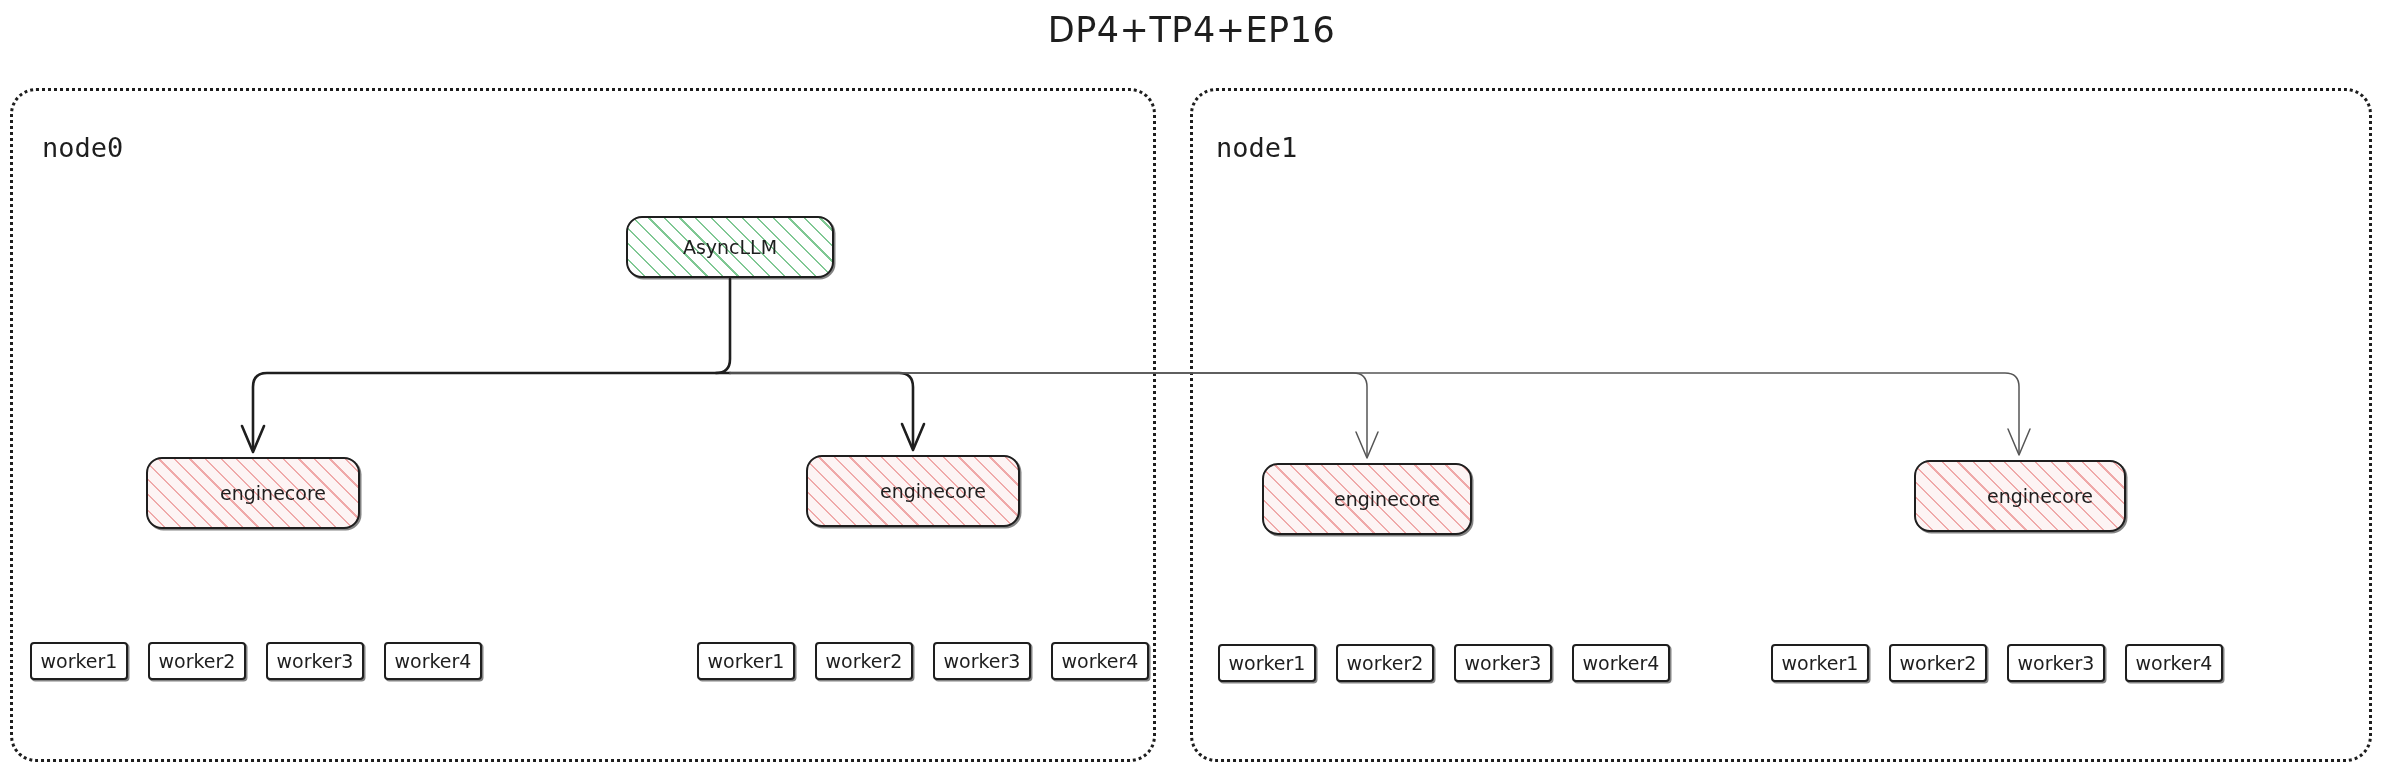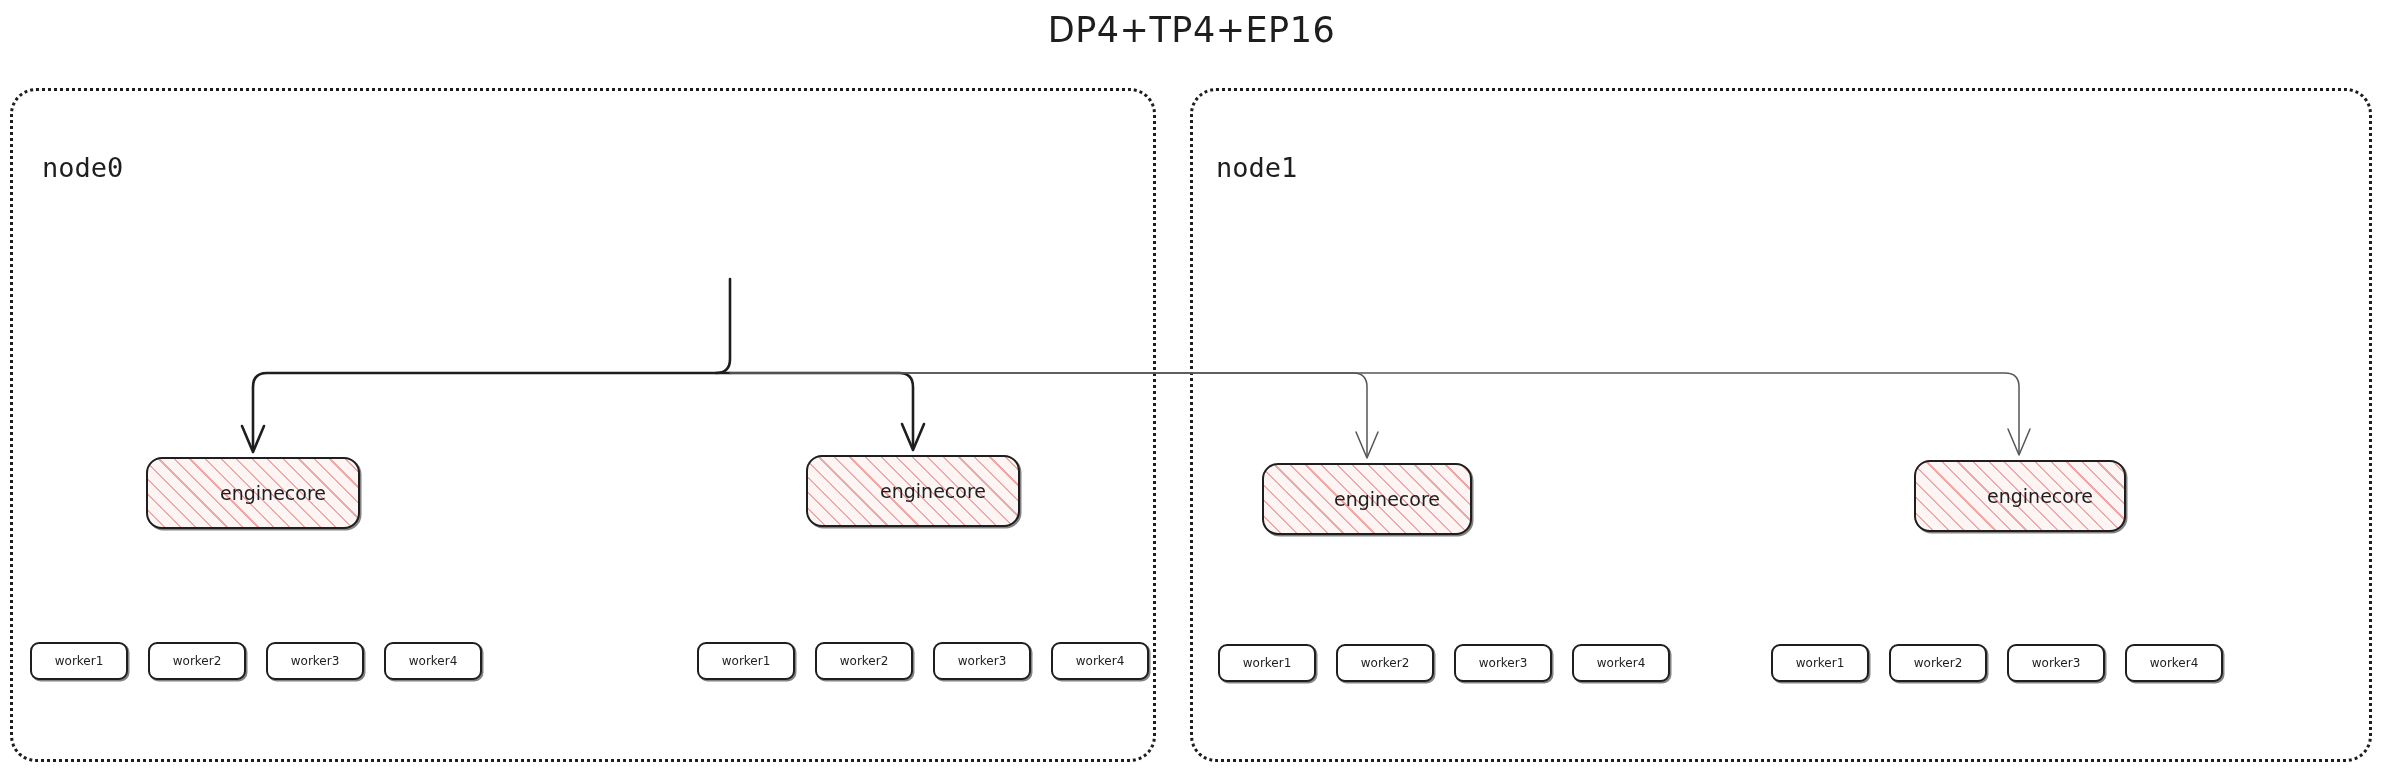--- a/index.html
+++ b/index.html
@@ -37,21 +37,20 @@
     border: 3px dotted #1e1e1e;
     border-radius: 26px;
     background: transparent;
   }
   .node-group-label {
     position: absolute;
     font-family: "DejaVu Sans Mono", monospace;
     font-size: 27px;
     color: #1e1e1e;
     white-space: pre;
-    margin-top: 20px;
   }
 
   
   .box {
     position: absolute;
     box-sizing: border-box;
     border: 2.5px solid #1e1e1e;
     border-radius: 14px;
     background: #ffffff;
     display: flex;
@@ -86,22 +85,22 @@
     background-image: repeating-linear-gradient(
         45deg,
         rgba(236,150,150,0.80) 0px,
         rgba(236,150,150,0.80) 1.6px,
         rgba(255,255,255,0) 1.6px,
         rgba(255,255,255,0) 11px);
     padding-left: 40px;
   }
 
   .box-worker {
-    font-size: 12px;
-    border-radius: 9px;
+    font-size: 19px;
+    border-radius: 4px;
     border-width: 2.5px;
   }
 
   
   #edges {
     position: absolute;
     left: 0;
     top: 0;
     width: 2383px;
     height: 773px;
@@ -130,20 +129,21 @@
         <path d="M 902 424 L 913 450 L 924 424"></path>
       </g>
     <g id="edges-secondary" stroke="#555555" stroke-width="1.5" fill="none" stroke-linecap="round" stroke-linejoin="round">
         <path d="M 730 373 L 1353 373 Q 1367 373 1367 387 L 1367 456"></path>
         <path d="M 1356 432 L 1367 458 L 1378 432"></path>
         <path d="M 730 373 L 2005 373 Q 2019 373 2019 387 L 2019 453"></path>
         <path d="M 2008 429 L 2019 455 L 2030 429"></path>
       </g>
   </svg>
 
+  <div class="box box-async" id="box-async-llm" style="left: 626px; top: 216px; width: 208px; height: 62px;">AsyncLLM</div>
 
   <div id="generated-layer">
       <div class="box box-enginecore" style="left: 146px; top: 457px; width: 214px; height: 72px;">enginecore</div>
       <div class="box box-enginecore" style="left: 806px; top: 455px; width: 214px; height: 72px;">enginecore</div>
       <div class="box box-worker" style="left: 30px; top: 642px; width: 98px; height: 38px;">worker1</div>
       <div class="box box-worker" style="left: 148px; top: 642px; width: 98px; height: 38px;">worker2</div>
       <div class="box box-worker" style="left: 266px; top: 642px; width: 98px; height: 38px;">worker3</div>
       <div class="box box-worker" style="left: 384px; top: 642px; width: 98px; height: 38px;">worker4</div>
       <div class="box box-worker" style="left: 697px; top: 642px; width: 98px; height: 38px;">worker1</div>
       <div class="box box-worker" style="left: 815px; top: 642px; width: 98px; height: 38px;">worker2</div>

